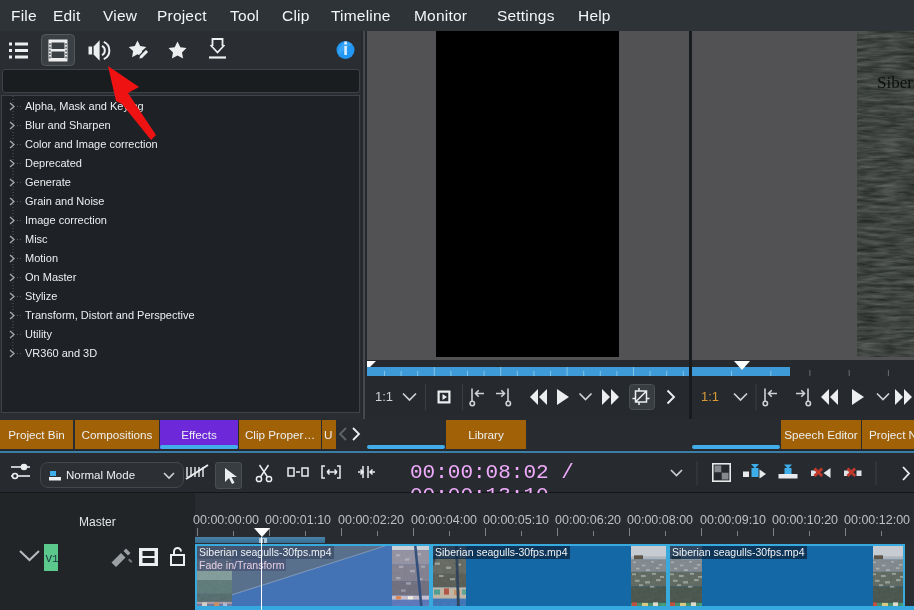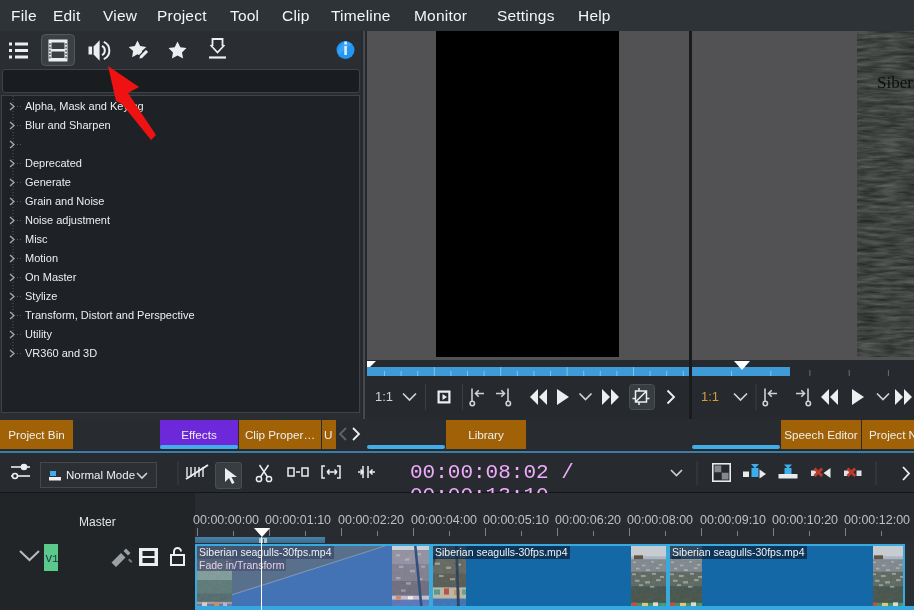--- a/index.html
+++ b/index.html
@@ -37,21 +37,21 @@
 .montb { font-size:13px; color:#d7dadd; }
 
 #tabbar { left:0; top:419px; width:914px; height:31px; background:#282c31; }
 .tab { position:absolute; top:1px; height:29px; background:#a16207; color:#eceef0; font-size:11.7px; text-align:center; }
 .tab.sel { background:#6d28d9; }
 .tab span { position:absolute; width:100%; left:0; top:8px; white-space:nowrap; }
 .tabu { position:absolute; height:4px; border-radius:2px; background:#41aeea; top:26px; }
 #blueline { left:0; top:451px; width:914px; height:2px; background:#3a7ea8; }
 
 #tltb { left:0; top:453px; width:914px; height:40px; background:#272b2f; border-bottom:1px solid #141619; }
-#normalmode { left:40px; top:9px; width:117px; height:26px; border:1px solid #44484d; border-radius:0; background:#2c3034; color:#eef0f2; font-size:11.5px; }
+#normalmode { left:40px; top:9px; width:144px; height:26px; border:1px solid #44484d; border-radius:8px; background:#2c3034; color:#eef0f2; font-size:11.5px; }
 #tooltick { left:215px; top:9px; width:27px; height:27px; border:1px solid #4a4f54; border-radius:3px; background:#383d42; }
 #timecode { left:410px; top:8px; width:260px; height:28px; color:#f0abfc; font-family:"Liberation Mono", monospace; font-size:21px; }
 
 #timeline { left:0; top:493px; width:914px; height:117px; background:#282c31; }
 #tl-head { left:0; top:0; width:195px; height:117px; background:#212528; }
 #master { left:79px; top:22px; color:#e2e5e7; font-size:12px; }
 #tl-ruler { left:195px; top:0; width:719px; height:50px; background:#282c31; }
 .rlab { position:absolute; top:20px; color:#bcc0c3; font-size:12.5px; white-space:nowrap; }
 #zonebar { left:0; top:44px; width:130px; height:7px; background:linear-gradient(180deg,#4a82a8,#356a90); }
 #tracks { left:195px; top:50px; width:719px; height:67px; background:#2a2e33; }
@@ -137,31 +137,34 @@
   <div id="fxlist" class="abs">
     <svg class="abs" style="left:10px;top:0" width="4" height="260" viewBox="0 0 4 260">
       <line x1="1" y1="0" x2="1" y2="256" stroke="#55595d" stroke-width="1" stroke-dasharray="1 2"></line>
     </svg>
     <div class="fxitem" style="top:1px">
         <span class="tx">Alpha, Mask and Keying</span>
       </div>
     <div class="fxitem" style="top:20px">
         <span class="tx">Blur and Sharpen</span>
       </div>
+    <div class="fxitem" style="top:39px">
+        <span class="tx">Color and Image correction</span>
+      </div>
     <div class="fxitem" style="top:58px">
         <span class="tx">Deprecated</span>
       </div>
     <div class="fxitem" style="top:77px">
         <span class="tx">Generate</span>
       </div>
     <div class="fxitem" style="top:96px">
         <span class="tx">Grain and Noise</span>
       </div>
     <div class="fxitem" style="top:115px">
-        <span class="tx">Noise adjustment</span>
+        <span class="tx">Image correction</span>
       </div>
     <div class="fxitem" style="top:134px">
         <span class="tx">Misc</span>
       </div>
     <div class="fxitem" style="top:153px">
         <span class="tx">Motion</span>
       </div>
     <div class="fxitem" style="top:172px">
         <span class="tx">On Master</span>
       </div>
@@ -328,20 +331,23 @@
       <path d="M160 12 l12 8 -12 8 z"></path>
       <path d="M203 12 l8 8 -8 8 z M212 12 l8 8 -8 8 z"></path>
     </g>
     <path d="M185 16.5 l6 6 6 -6" stroke="#ced2d6" stroke-width="1.7" fill="none"></path>
   </svg>
 </div>
 
 <div id="tabbar" class="abs">
   <div class="tab" style="left:0;width:73px">
       <span>Project Bin</span>
+    </div>
+  <div class="tab" style="left:75px;width:84px">
+      <span>Compositions</span>
     </div>
   <div class="tab sel" style="left:160px;width:78px">
       <span>Effects</span>
     </div>
   <div class="tabu" style="left:160px;width:78px"></div>
   <div class="tab" style="left:239px;width:82px">
       <span>Clip Proper…</span>
     </div>
   <div class="tab" style="left:322px;width:14px">
       <span style="left:2px;text-align:left">U</span>

